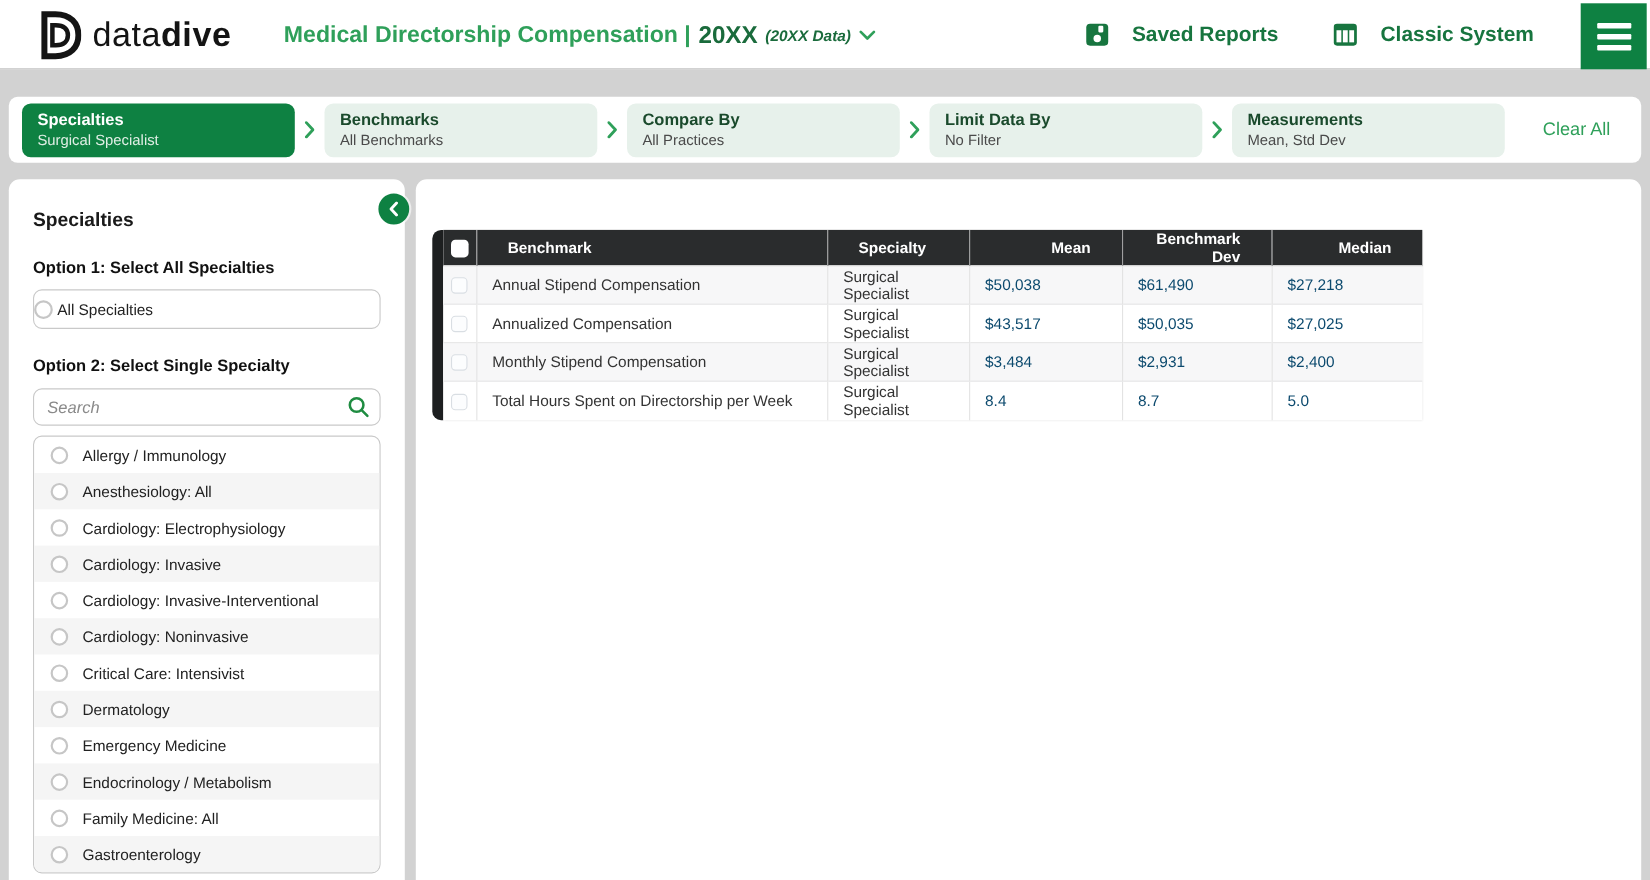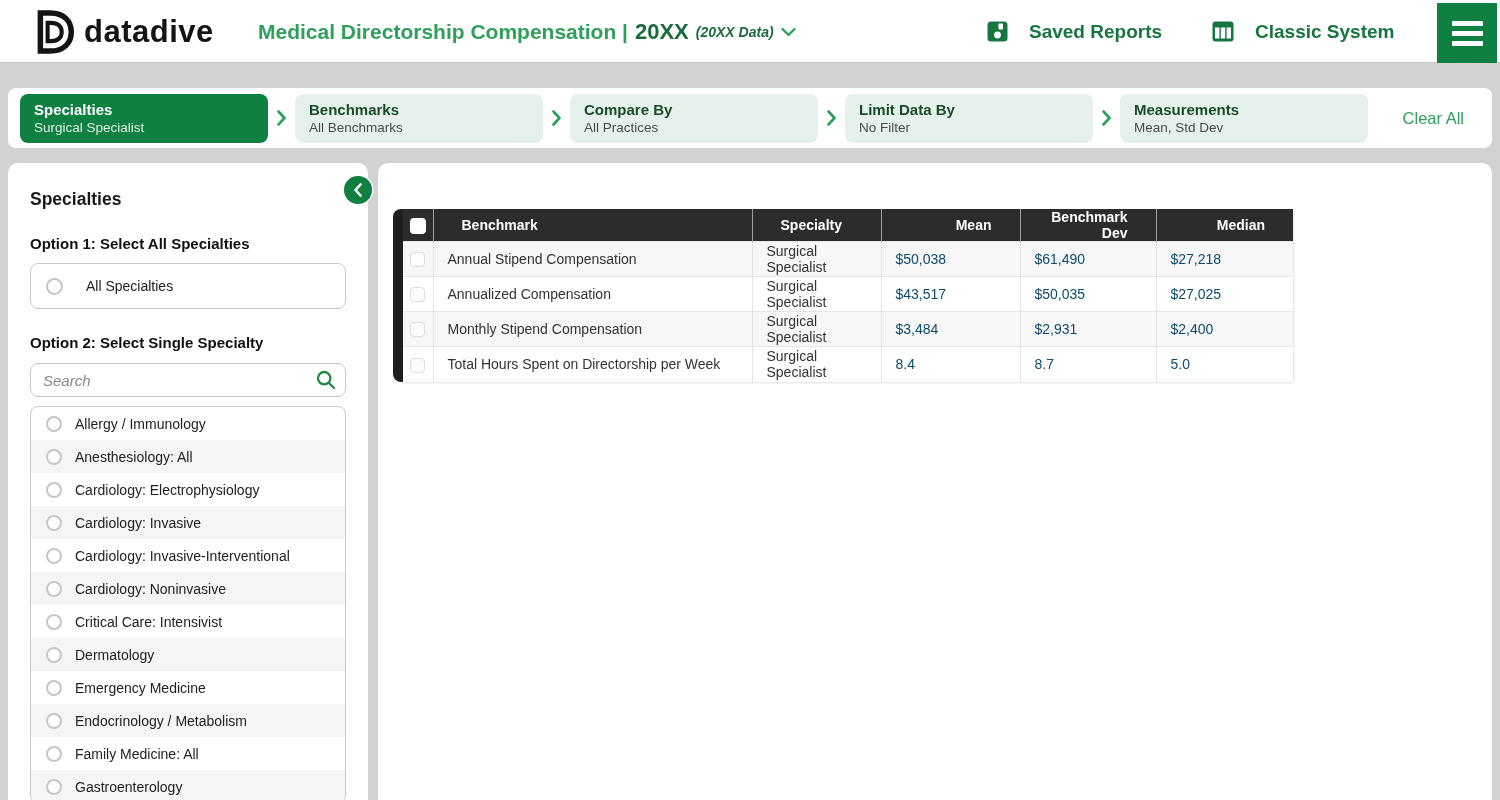--- a/index.html
+++ b/index.html
@@ -4,21 +4,21 @@
 <style>
   * { margin:0; padding:0; box-sizing:border-box; }
   html,body { width:1500px; height:800px; }
   body { font-family:"Liberation Sans", sans-serif; background:#D2D2D2; overflow:hidden; }
   .page { position:relative; width:1500px; height:800px; }
 
   
   .topbar { position:absolute; left:0; top:0; width:1500px; height:63px; background:#fff; border-bottom:1px solid #C8C8C8; }
   .logo-wrap { position:absolute; left:34px; top:9px; display:flex; align-items:center; gap:10px; cursor:pointer; }
   .brand { font-size:31px; color:#141414; letter-spacing:.5px; }
-  .brand .b1 { font-weight:700; }
+  .brand .b1 { font-weight:400; }
   .brand .b2 { font-weight:800; }
   .title-wrap { position:absolute; left:258px; top:0; height:63px; display:flex; align-items:center; gap:7px; cursor:pointer; }
   .title-main { color:#2FA05A; font-weight:700; font-size:21px; }
   .title-year { color:#1A6B3C; font-weight:800; font-size:22px; }
   .title-dataset { color:#1A6B3C; font-style:italic; font-size:14px; font-weight:600; }
   .hdr-link { position:absolute; top:0; height:63px; display:flex; align-items:center; gap:21px; color:#17753F; font-weight:700; font-size:19px; cursor:pointer; }
   .hdr-link.saved { left:987px; }
   .hdr-link.classic { left:1212px; }
   .menu-btn { position:absolute; left:1437px; top:3px; width:60px; height:60px; background:#0E8142; display:flex; flex-direction:column; align-items:center; justify-content:center; gap:5px; cursor:pointer; }
   .menu-btn i { display:block; width:31px; height:5px; background:#fff; border-radius:1px; }
@@ -32,21 +32,21 @@
   .step.active .s-label { color:#fff; }
   .step.active .s-value { color:#DFEEE4; }
   .step-sep { flex:none; width:27px; display:flex; align-items:center; justify-content:center; }
   .clear-all { margin-left:auto; color:#2FA05A; font-size:16.5px; font-weight:500; cursor:pointer; }
 
   
   .sidebar { position:absolute; left:8px; top:163px; width:360px; height:637px; background:#fff; border-radius:10px 10px 0 0; padding:0 22px; }
   .collapse-btn { position:absolute; left:336px; top:13px; width:28px; height:28px; border-radius:50%; background:#0E8142; display:flex; align-items:center; justify-content:center; cursor:pointer; box-shadow:0 0 0 2px rgba(255,255,255,.6); }
   .sb-title { margin-top:26px; font-size:17.5px; font-weight:800; color:#1A1A1A; }
   .sb-opt { margin-top:25px; font-size:15px; font-weight:800; color:#111; }
-  .all-box { margin-top:11px; height:46px; border:1px solid #C9C9C9; border-radius:8px; display:flex; align-items:center; gap:23px; padding-left:15px; cursor:pointer; background:#fff; }
+  .all-box { margin-top:11px; height:36px; border:1px solid #C9C9C9; border-radius:8px; display:flex; align-items:center; gap:4px; cursor:pointer; background:#fff; }
   .radio { flex:none; width:17px; height:17px; border:2px solid #C6C6C6; border-radius:50%; background:#fff; }
   .opt-label { font-size:14px; color:#222; }
   .search-wrap { margin-top:12px; position:relative; height:34px; }
   .search-input { width:100%; height:34px; border:1px solid #C9C9C9; border-radius:8px; padding:0 36px 0 12px; font-size:15px; color:#000000; font-family:"Liberation Sans", sans-serif; outline:none; }
   .search-input::placeholder { color:#8A8A8A; font-style:italic; }
   .search-ico { position:absolute; right:10px; top:7px; }
   .spec-list { margin-top:9px; border:1px solid #C9C9C9; border-radius:8px; overflow:hidden; background:#fff; }
   .spec-item { height:33px; display:flex; align-items:center; gap:13px; padding-left:15px; cursor:pointer; }
   .spec-item:nth-child(even) { background:#F5F5F5; }
   .spec-item .radio { width:16px; height:16px; }

